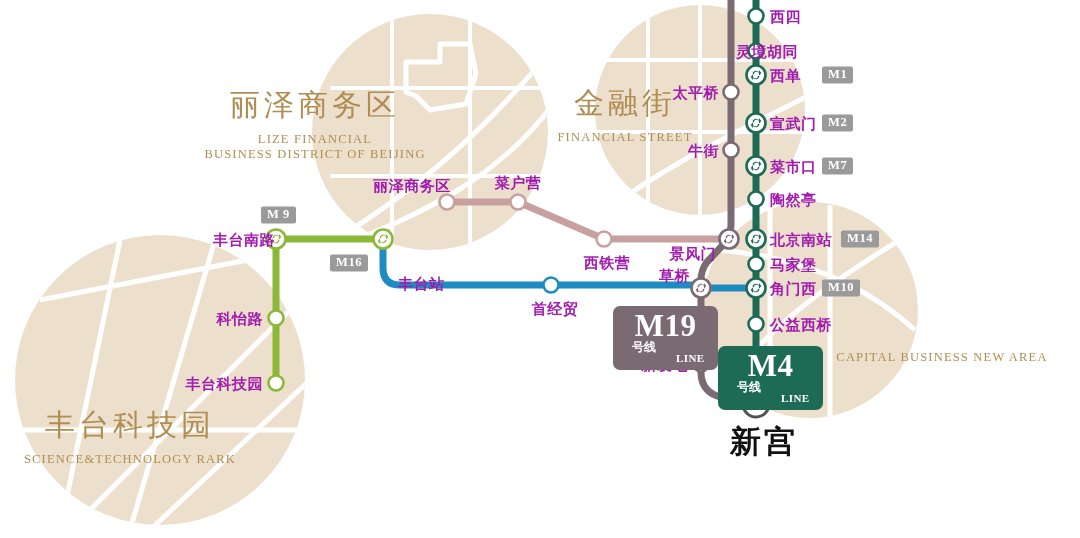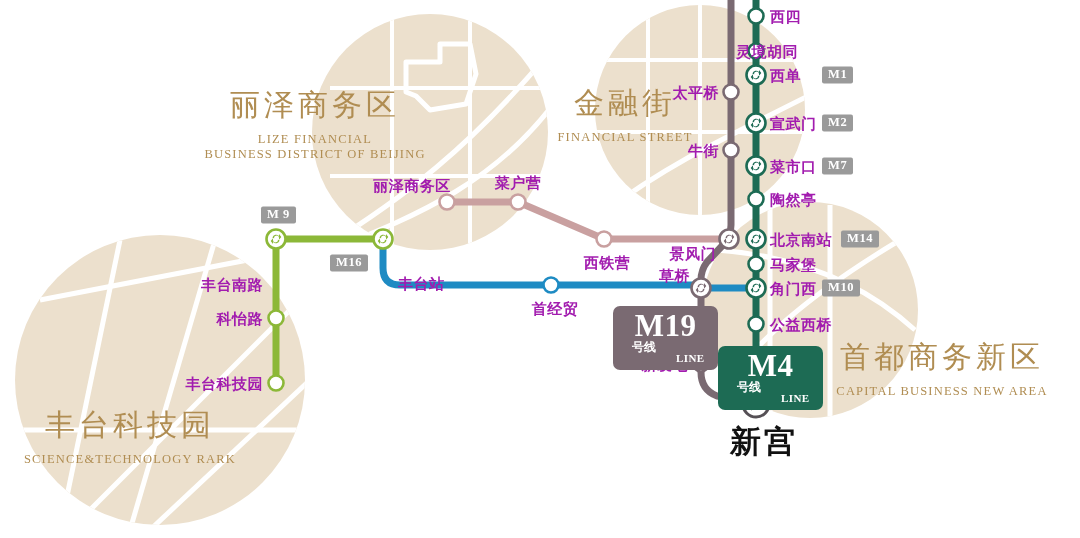--- a/index.html
+++ b/index.html
@@ -320,42 +320,41 @@
     <span class="cn">金融街</span>
     <span class="en">FINANCIAL STREET</span>
   </div>
 
   <div class="district" style="left:130px;top:408px;">
     <span class="cn">丰台科技园</span>
     <span class="en">SCIENCE&amp;TECHNOLOGY RARK</span>
   </div>
 
   <div class="district" style="left:942px;top:340px;">
-    <span class="cn">首都商务新区</span>
     <span class="en">CAPITAL BUSINESS NEW AREA</span>
   </div>
 
   <div class="lbl station r" style="left:770px;top:16px;">西四</div>
   <div class="lbl station r" style="left:736px;top:51px;">灵境胡同</div>
   <div class="lbl station r" style="left:770px;top:75px;">西单</div>
   <div class="lbl station l" style="left:719px;top:92px;">太平桥</div>
   <div class="lbl station r" style="left:770px;top:123px;">宣武门</div>
   <div class="lbl station l" style="left:719px;top:150px;">牛街</div>
   <div class="lbl station r" style="left:770px;top:166px;">菜市口</div>
   <div class="lbl station r" style="left:770px;top:199px;">陶然亭</div>
   <div class="lbl station r" style="left:770px;top:239px;">北京南站</div>
   <div class="lbl station r" style="left:770px;top:264px;">马家堡</div>
   <div class="lbl station r" style="left:770px;top:288px;">角门西</div>
   <div class="lbl station r" style="left:770px;top:324px;">公益西桥</div>
 
   <div class="lbl station l" style="left:716px;top:253px;">景风门</div>
   <div class="lbl station l" style="left:690px;top:275px;">草桥</div>
   <div class="lbl station l" style="left:688px;top:364px;">新发地</div>
 
-  <div class="lbl station l" style="left:263px;top:239px;margin-top:45px;">丰台南路</div>
+  <div class="lbl station l" style="left:275px;top:239px;">丰台南路</div>
   <div class="lbl station l" style="left:263px;top:318px;">科怡路</div>
   <div class="lbl station l" style="left:263px;top:383px;">丰台科技园</div>
   <div class="lbl station r" style="left:398px;top:239px;margin-top:44px;">丰台站</div>
 
   <div class="lbl station c" style="left:412px;top:185px;">丽泽商务区</div>
   <div class="lbl station c" style="left:518px;top:182px;">菜户营</div>
   <div class="lbl station c" style="left:607px;top:262px;">西铁营</div>
   <div class="lbl station c" style="left:555px;top:308px;">首经贸</div>
 
   <div class="badge" style="left:822px;top:75px;">M1</div>

